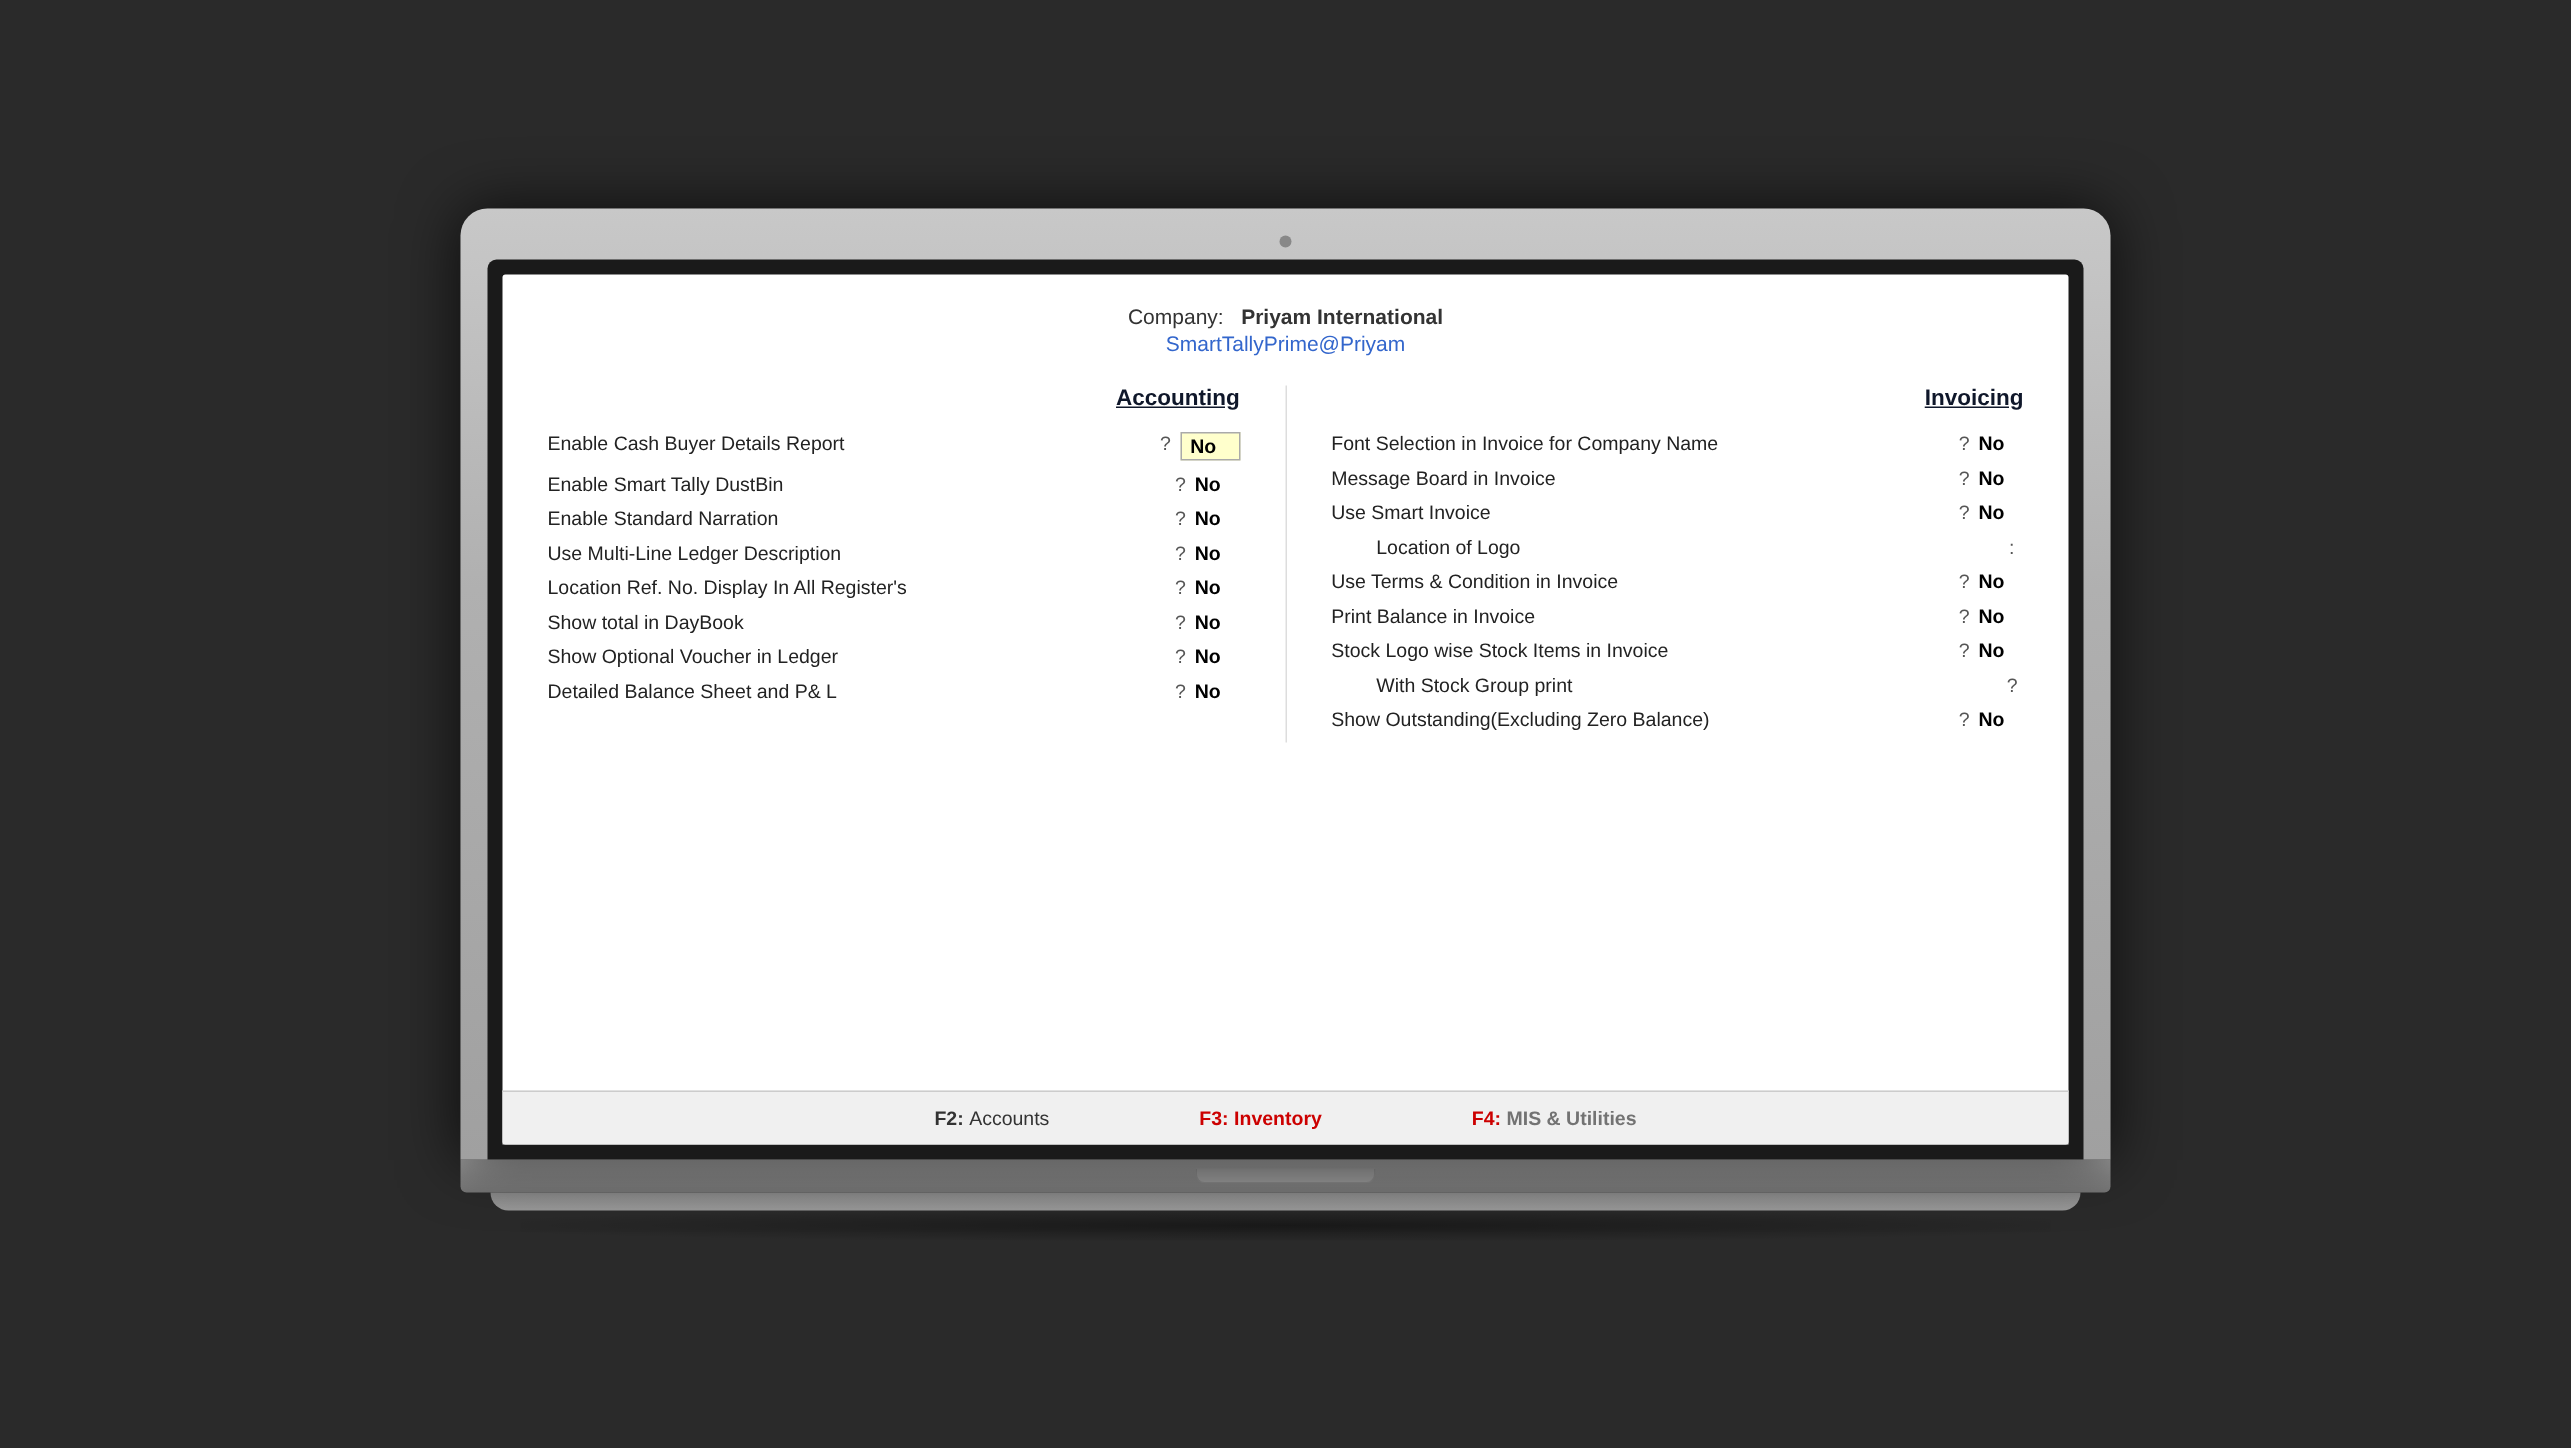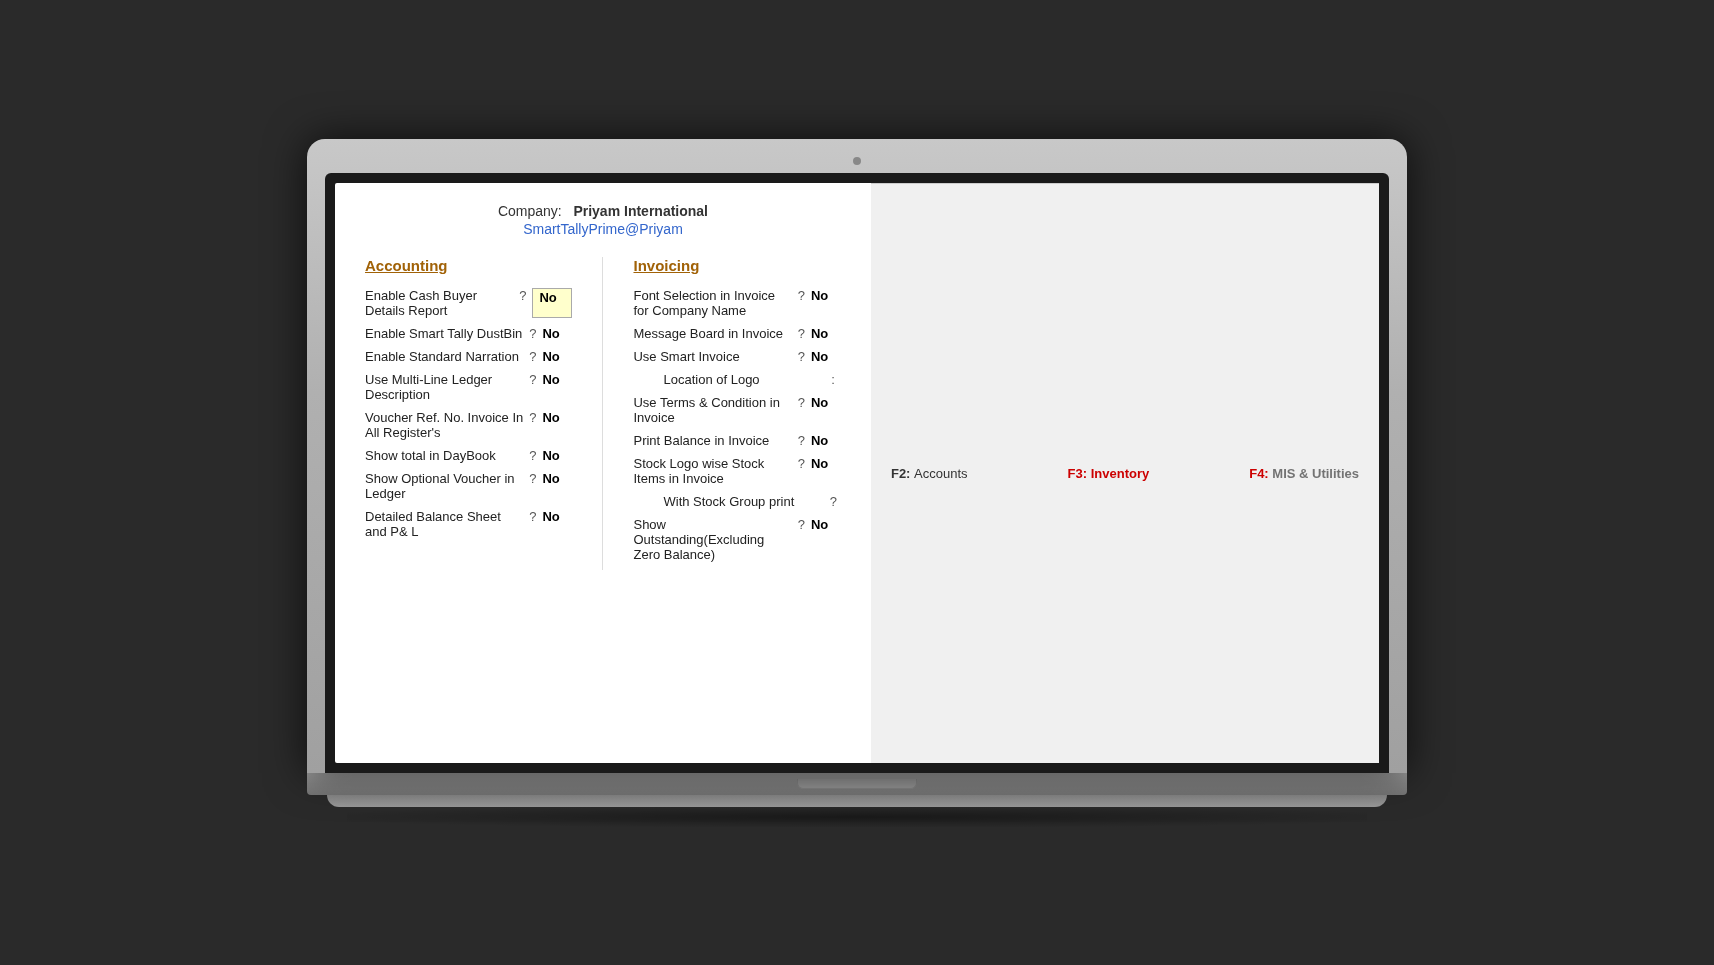--- a/index.html
+++ b/index.html
@@ -37,20 +37,21 @@
       border-radius: 6px 6px 0 0;
       padding: 10px;
     }
 
     
     .screen {
       background: white;
       min-height: 580px;
       border-radius: 2px;
       display: flex;
+      flex-direction: column;
     }
 
     
     .content-area {
       flex: 1;
       padding: 20px 30px 10px 30px;
     }
 
     
     .header {
@@ -71,24 +72,24 @@
     .columns {
       display: flex;
       gap: 20px;
     }
 
     .column {
       flex: 1;
     }
 
     .column-header {
-      text-align: left;
+      text-align: right;
       font-size: 15px;
       font-weight: bold;
-      color: #a16207;
+      color: #0f172a;
       margin-bottom: 14px;
       text-decoration: underline;
     }
 
     
     .field-row {
       display: flex;
       margin-bottom: 8px;
       font-size: 13px;
       color: #222;
@@ -243,21 +244,21 @@
                 <span class="field-value">No</span>
               </div>
 
               <div class="field-row">
                 <span class="field-label">Use Multi-Line Ledger Description</span>
                 <span class="field-question">?</span>
                 <span class="field-value">No</span>
               </div>
 
               <div class="field-row">
-                <span class="field-label">Voucher Ref. No. Invoice In All Register's</span>
+                <span class="field-label">Location Ref. No. Display In All Register's</span>
                 <span class="field-question">?</span>
                 <span class="field-value">No</span>
               </div>
 
               <div class="field-row">
                 <span class="field-label">Show total in DayBook</span>
                 <span class="field-question">?</span>
                 <span class="field-value">No</span>
               </div>
 

